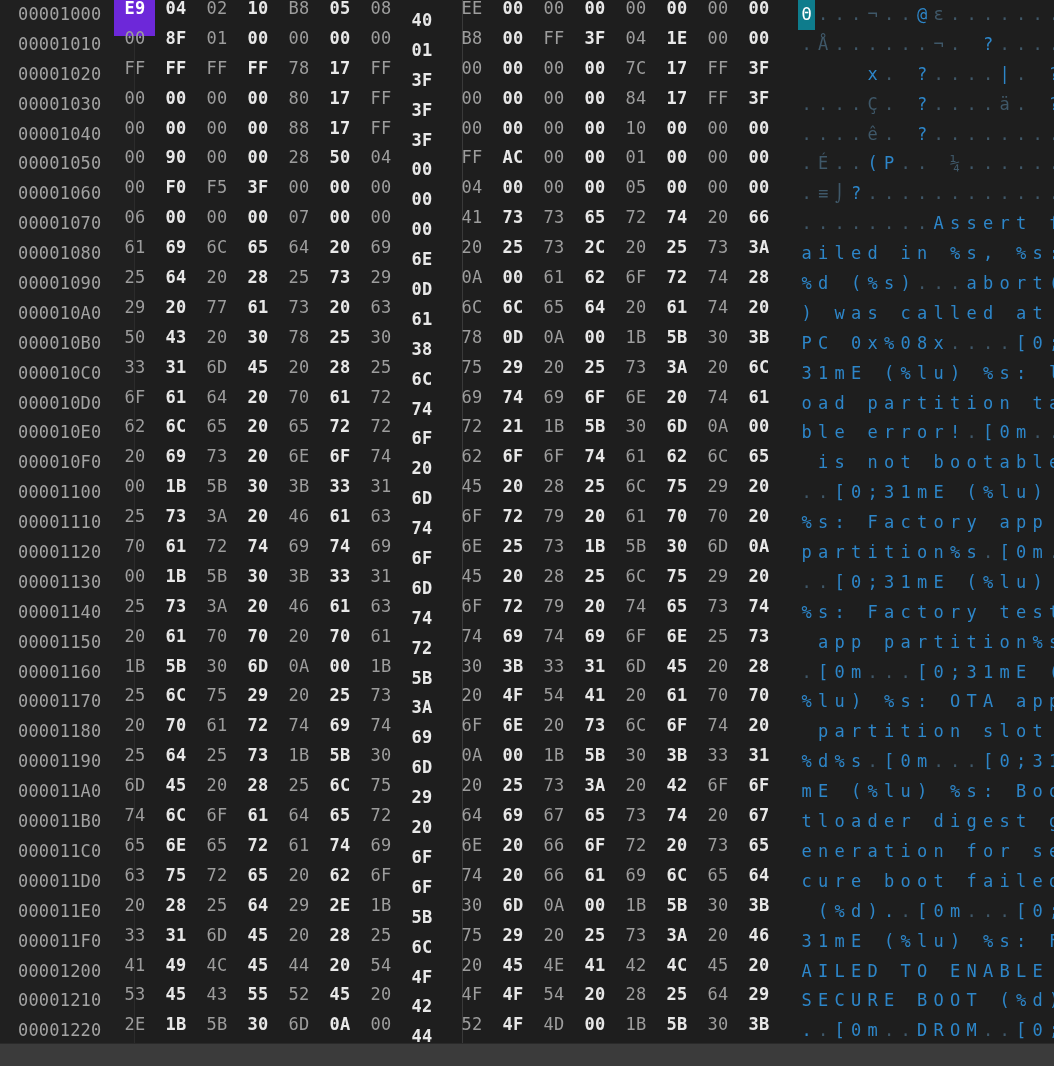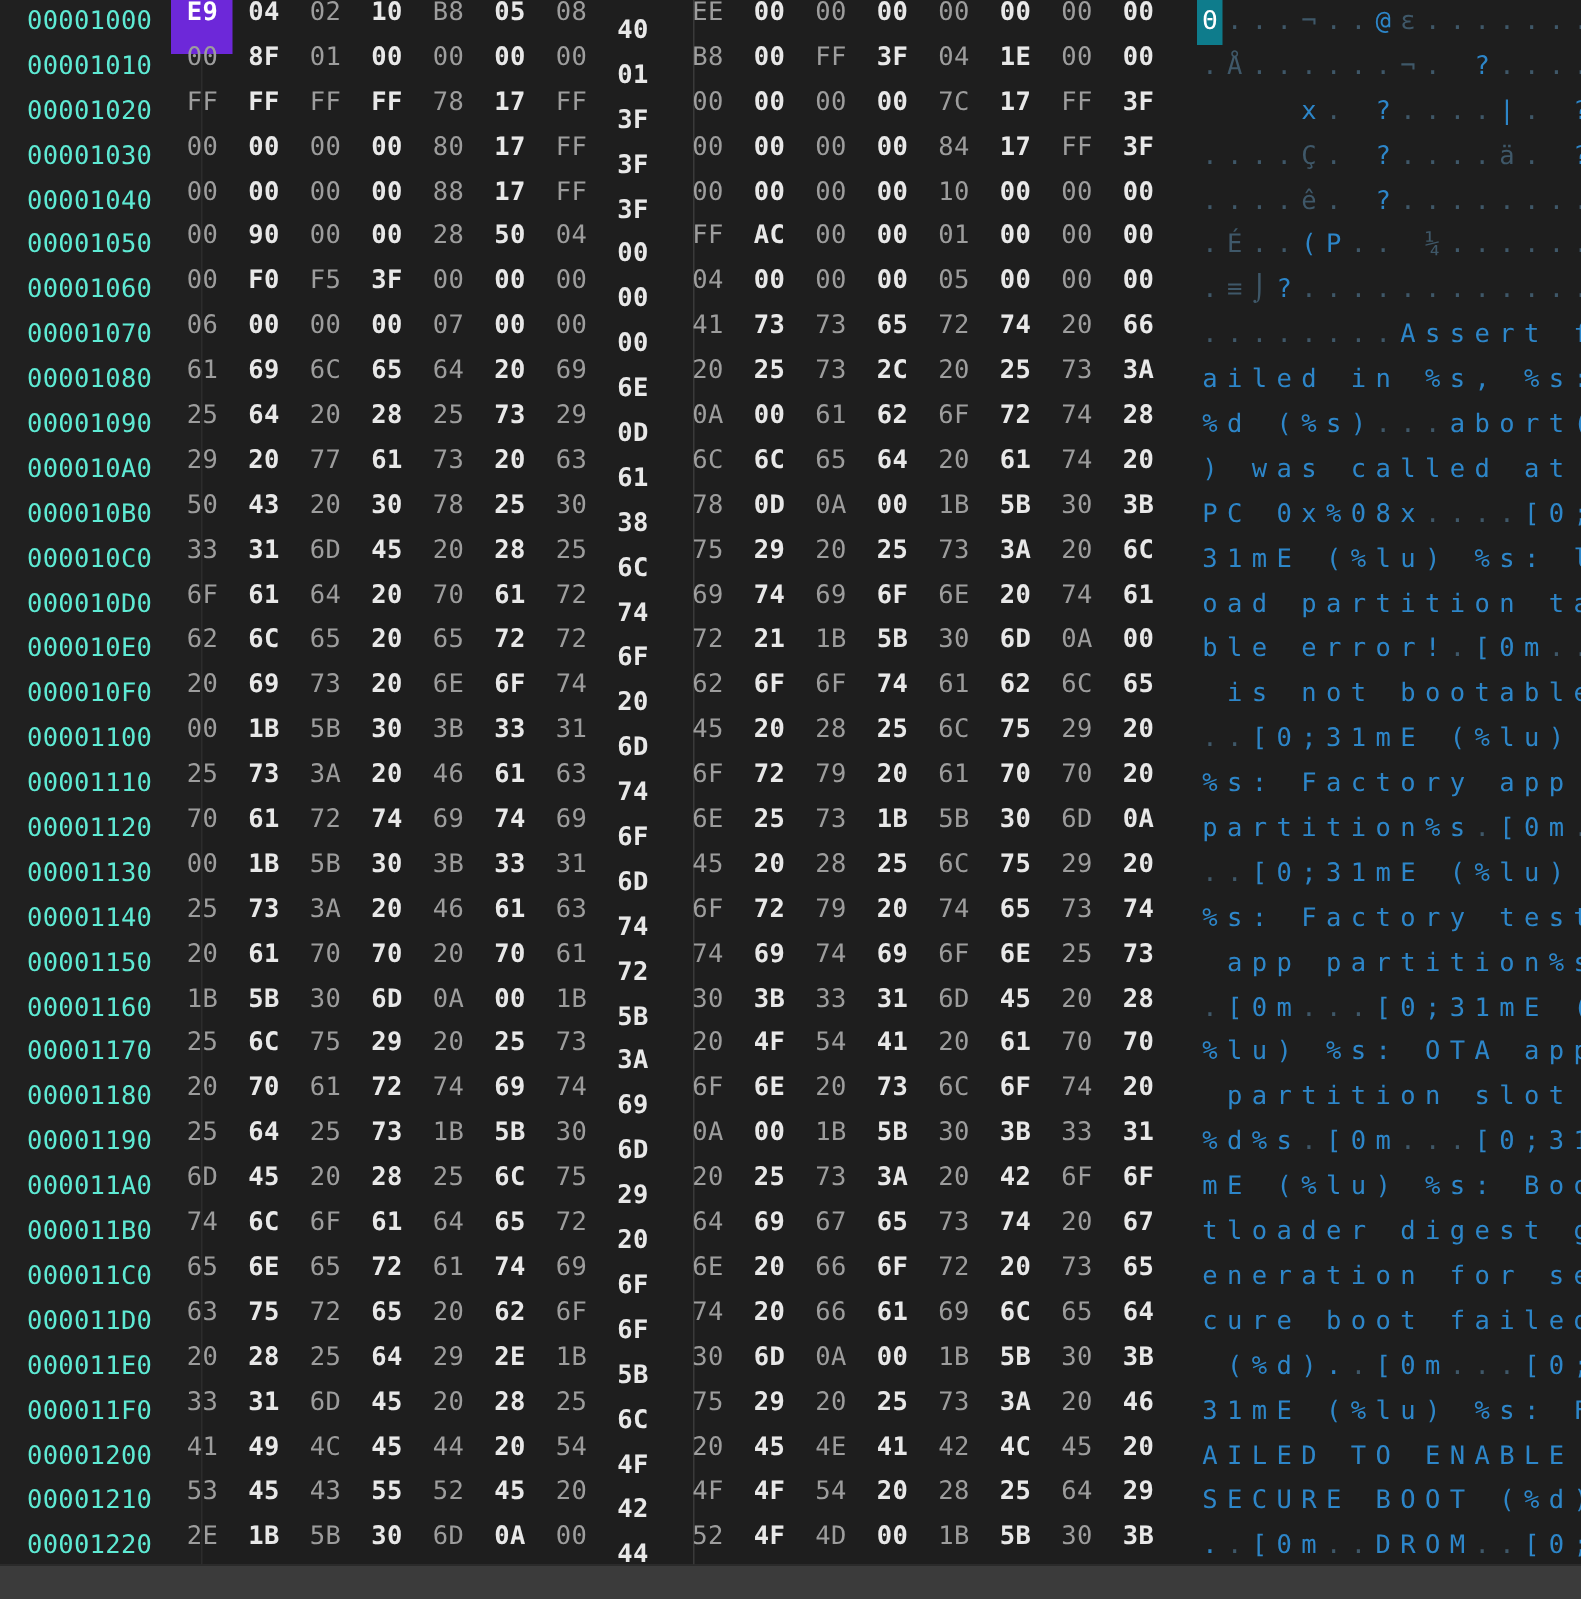--- a/index.html
+++ b/index.html
@@ -54,21 +54,21 @@
     white-space: pre;
     font-size: 17px;
     letter-spacing: 0.2px;
   }
 
   .offset {
     width: 134px;
     box-sizing: border-box;
     text-align: left;
     padding-left: 18px;
-    color: #5eead4;
+    color: #a3a3a3;
     font-size: 17px;
   }
 
   .bytes {
     display: flex;
     box-sizing: border-box;
     padding-left: 13px;
   }
   .byte {
     width: 41px;

